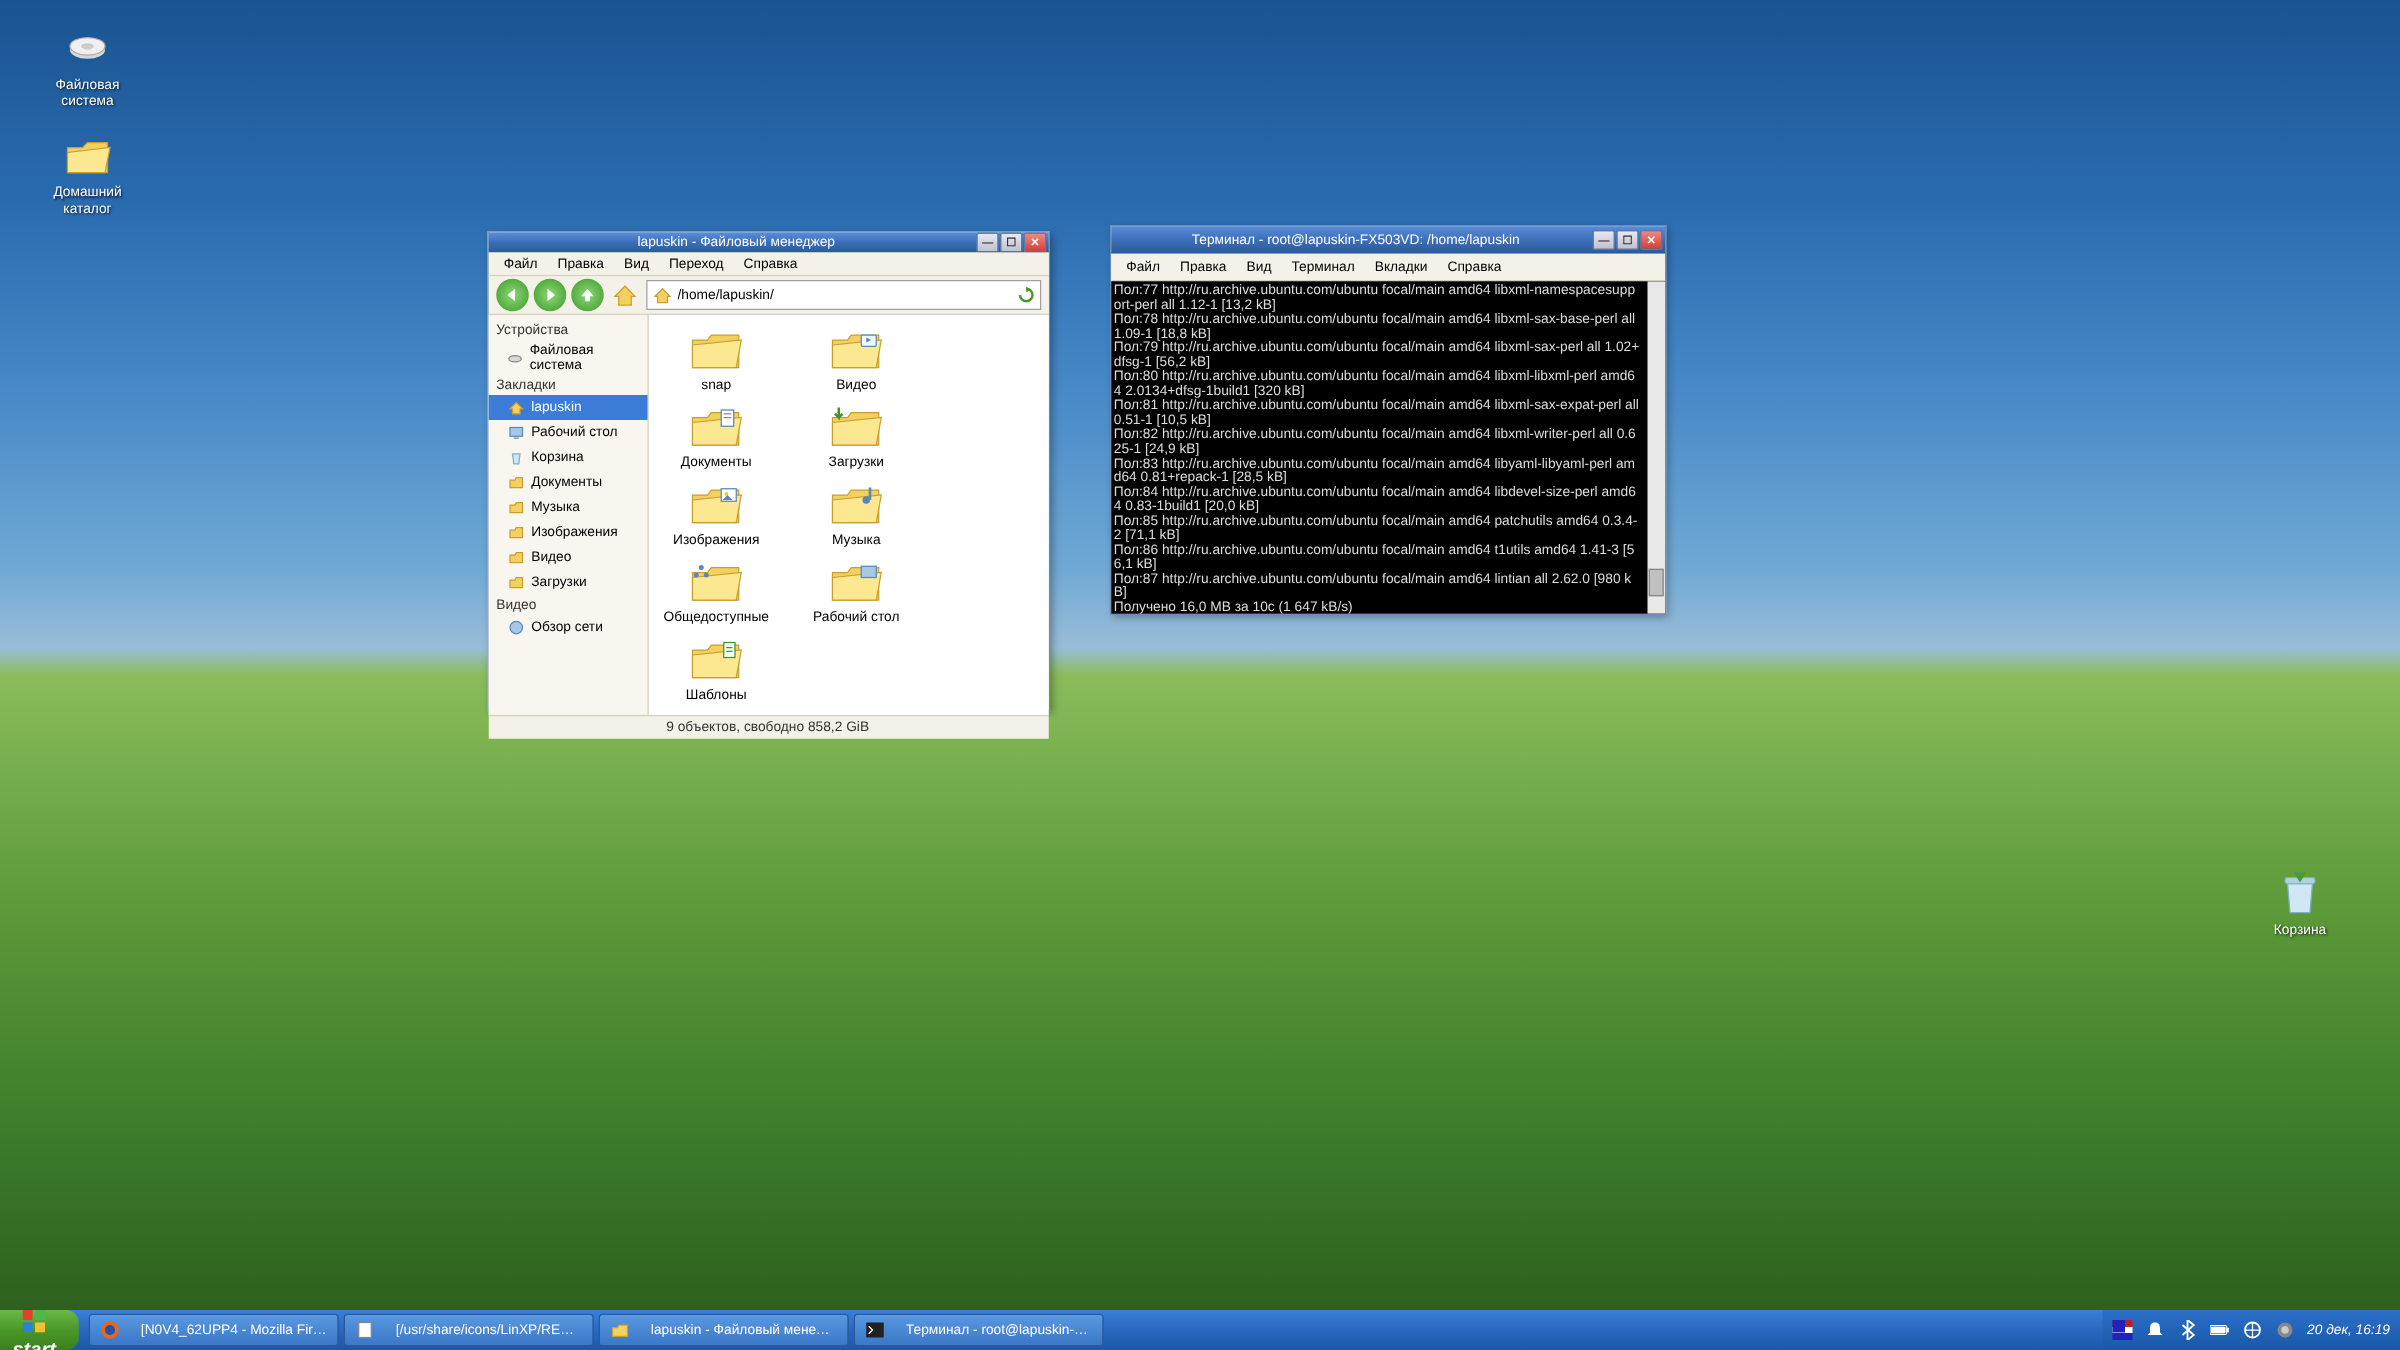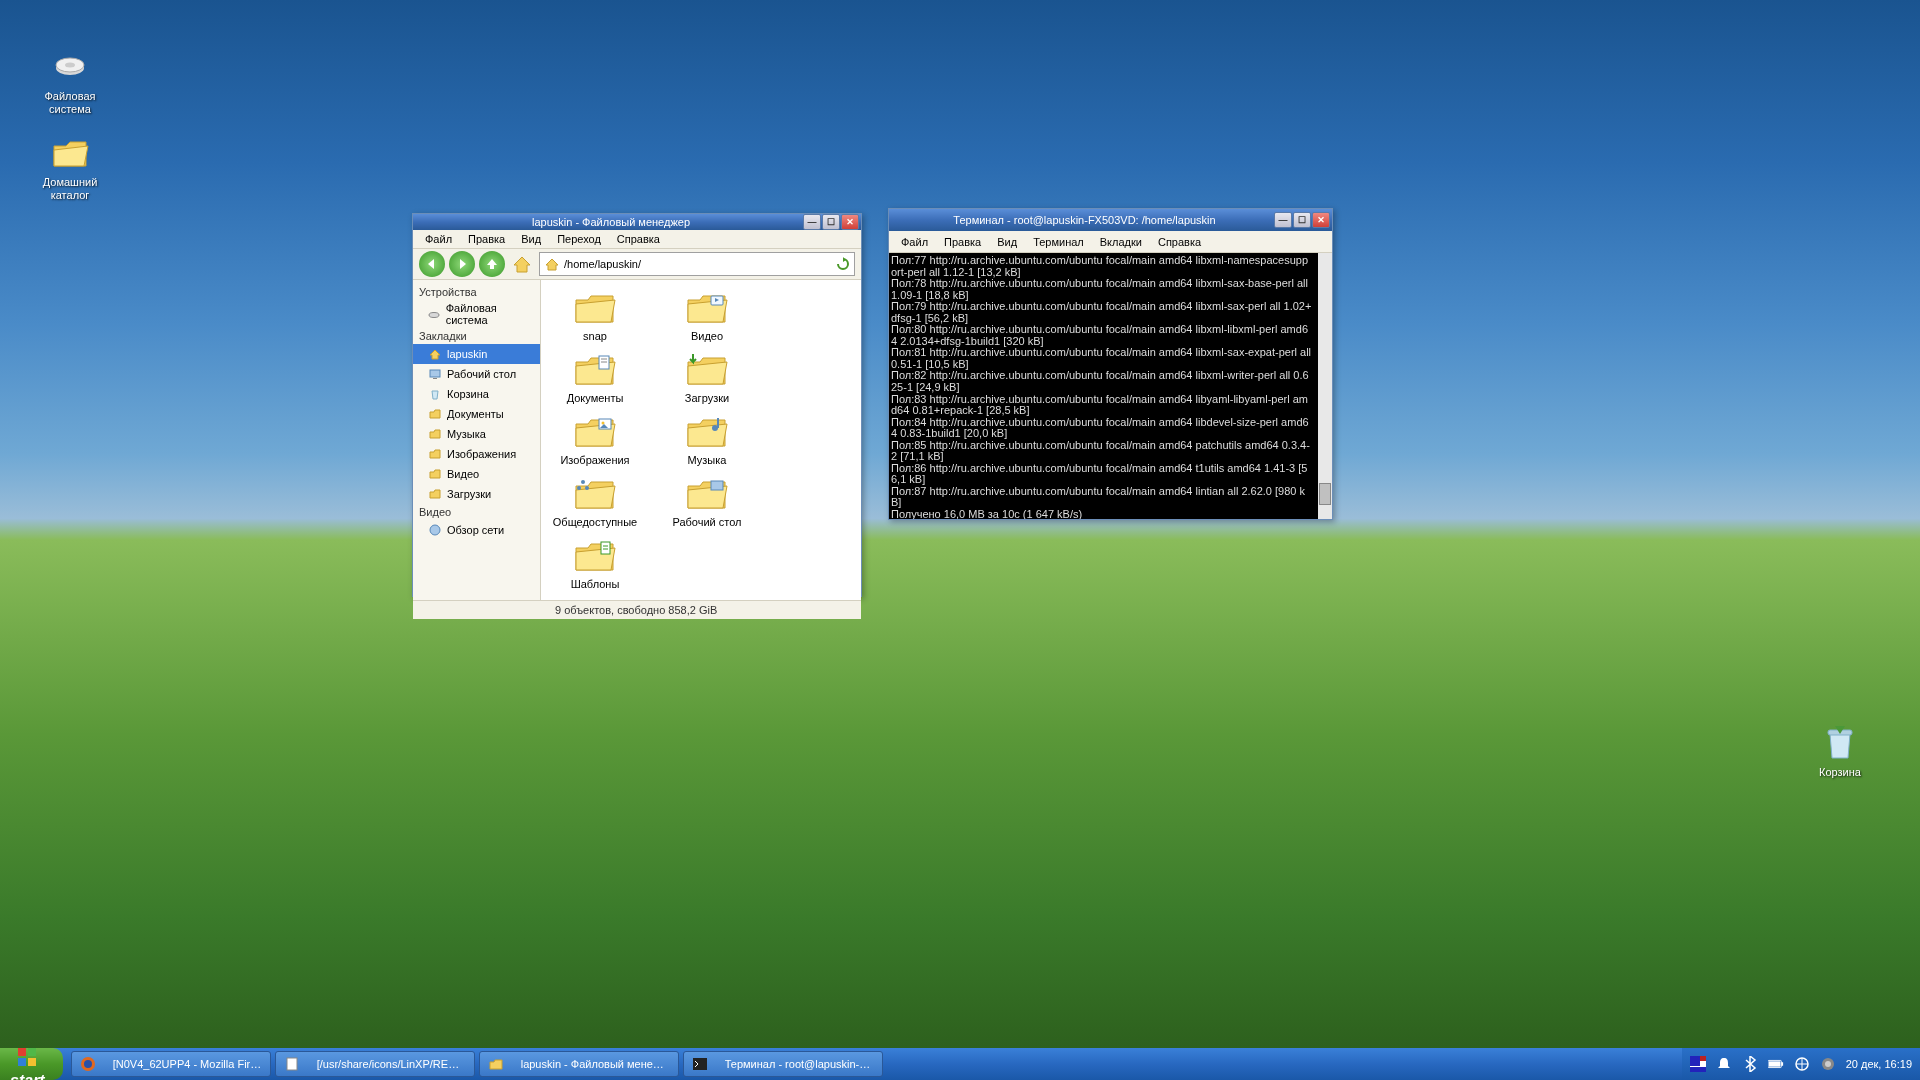--- a/index.html
+++ b/index.html
@@ -1,19 +1,19 @@
 <!DOCTYPE html>
 <html><head>
 <meta charset="utf-8">
 <style>
 * { margin: 0; padding: 0; box-sizing: border-box; font-family: "Segoe UI", Tahoma, sans-serif; }
 body { width: 1920px; height: 1080px; overflow: hidden; position: relative;
   background: linear-gradient(to bottom, #1a5490 0%, #2a6bb0 15%, #4a8bc8 30%, #6fa8d4 42%, #9abdd8 48%, #8abc5a 50%, #5a9838 68%, #3a7a2a 85%, #2a5a1a 100%);
 }
-.desktop { position: absolute; inset: 0; margin-top: 28px; }
+.desktop { position: absolute; inset: 0; }
 .desktop-icon { position: absolute; width: 80px; text-align: center; color: #fff; font-size: 11px; text-shadow: 1px 1px 2px rgba(0,0,0,.8); cursor: pointer; }
 .desktop-icon .icon-img { width: 40px; height: 40px; margin: 0 auto 4px; display: flex; align-items: center; justify-content: center; }
 .desktop-icon .label { line-height: 1.2; }
 
 .window { position: absolute; background: #ece9d8; border: 1px solid #6b8eb8; box-shadow: 2px 2px 6px rgba(0,0,0,.3); display: flex; flex-direction: column; }
 .titlebar { height: 22px; background: linear-gradient(to bottom, #5a8ed8 0%, #3c6eb8 50%, #2a5a98 100%); display: flex; align-items: center; padding: 0 2px 0 6px; color: #fff; font-size: 11px; }
 .titlebar .title { flex: 1; text-align: center; }
 .titlebar .win-btns { display: flex; gap: 1px; }
 .titlebar .win-btn { width: 18px; height: 16px; background: linear-gradient(to bottom,#e8e8f0,#c0c0d0); border: 1px solid #5a7aa8; border-radius: 2px; display: flex; align-items: center; justify-content: center; font-size: 9px; cursor: pointer; color:#333; font-weight:bold;}
 .titlebar .win-btn.close { background: linear-gradient(to bottom,#f08880,#d04038); color:#fff;}
@@ -44,21 +44,21 @@
 .terminal-body { flex: 1; background: #000; color: #ddd; font-family: "Courier New", monospace; font-size: 11px; line-height: 1.05; padding: 2px; overflow: hidden; white-space: pre-wrap; word-break: break-all; position: relative; }
 .terminal-body .scroll-track { position: absolute; right: 0; top: 0; bottom: 0; width: 14px; background: #e8e8e8; }
 .terminal-body .scroll-thumb { position: absolute; right: 1px; width: 12px; background: #c0c0c0; border: 1px solid #888; }
 
 .taskbar { position: absolute; left: 0; right: 0; bottom: 0; height: 32px; background: linear-gradient(to bottom, #3a80d8 0%, #2868c0 50%, #1a58a8 100%); display: flex; align-items: center; }
 .start-btn { height: 32px; padding: 0 18px 0 10px; background: linear-gradient(to bottom, #6ab848 0%, #4a9828 50%, #3a8020 100%); display: flex; align-items: center; color: #fff; font-weight: bold; font-style: italic; font-size: 16px; cursor: pointer; gap: 6px; border-radius: 0 10px 10px 0; flex-direction: column; }
 .start-logo { width: 18px; height: 18px; }
 .task-item { height: 26px; margin: 0 2px; padding: 0 8px; background: linear-gradient(to bottom, #5a98e0, #3a78c8); border: 1px solid #2a5898; border-radius: 3px; display: flex; align-items: center; color: #fff; font-size: 11px; gap: 17px; min-width: 190px; max-width: 200px; cursor: pointer; }
 .task-item .task-icon { width: 16px; height: 16px; flex-shrink: 0; }
 .task-item .task-label { white-space: nowrap; overflow: hidden; text-overflow: ellipsis; }
-.systray { margin-left: auto; display: flex; align-items: center; height: 32px; background: linear-gradient(to bottom, #2a70c8, #1a58a8); padding: 0 8px; gap: 10px; }
+.systray { margin-left: auto; display: flex; align-items: center; height: 32px; background: linear-gradient(to bottom, #2a70c8, #1a58a8); padding: 0 8px; gap: 10px; font-style: italic; }
 .tray-icon { width: 16px; height: 16px; display: flex; align-items: center; justify-content: center; cursor: pointer; color:#fff; }
 .flag { width: 24px; height: 16px; background: linear-gradient(to bottom, #b22 0 33%, #fff 33% 66%, #22b 66%); position: relative; }
 .flag::before { content:""; position:absolute; left:0; top:0; width:10px; height:10px; background:#22b; }
 .clock-text { color: #fff; font-size: 11px; }
 
 .folder-svg { width: 100%; height: 100%; }
 </style>
 </head>
 <body>
 
@@ -89,21 +89,21 @@
     <div class="icon-img">
       <svg viewBox="0 0 40 40" width="40" height="40">
           <path d="M10 12 L30 12 L28 36 L12 36 Z" fill="#d0e8f4" stroke="#80b0c8"></path>
           <rect x="8" y="8" width="24" height="5" rx="2" fill="#b0d0e0" stroke="#80b0c8"></rect>
           <path d="M15 4 L20 12 L25 4 Z" fill="#4a9838"></path>
         </svg>
     </div>
     <div class="label">Корзина</div>
   </div>
 
-  <div class="window" style="left:412px; top:185px; width:450px; height:384px;">
+  <div class="window" style="left:390px; top:185px; width:450px; height:384px;">
     <div class="titlebar">
       <span class="title">lapuskin - Файловый менеджер</span>
       <div class="win-btns">
         <div class="win-btn">—</div>
         <div class="win-btn">☐</div>
         <div class="win-btn close">✕</div>
       </div>
     </div>
     <div class="menubar" id="fm-menus">
         <div class="menu-item">Файл</div>

